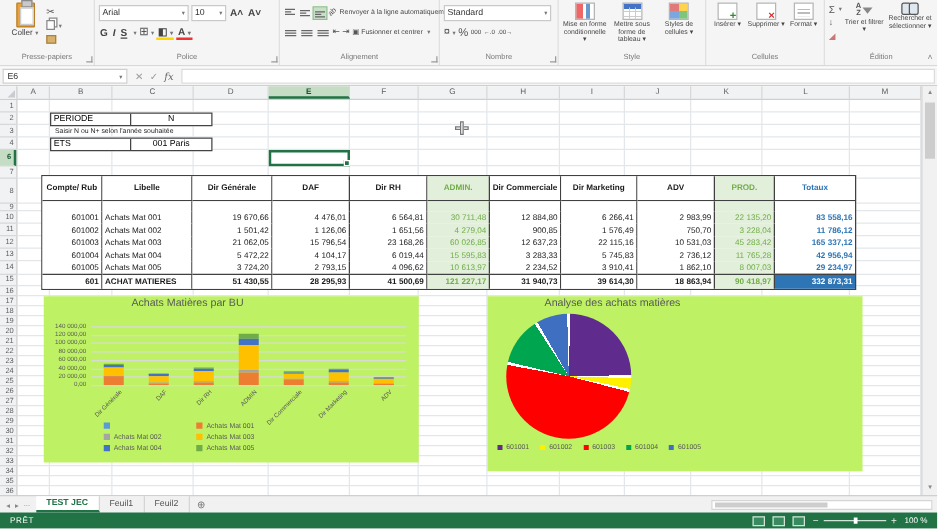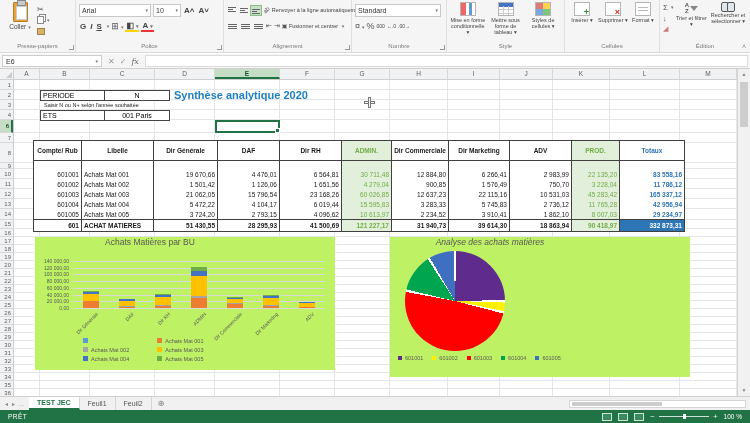--- a/index.html
+++ b/index.html
@@ -434,21 +434,20 @@
 
       <div class="perbox" style="left:26px; top:10px;">
         <span class="k">PERIODE</span>
         <span class="v">N</span>
       </div>
       <div class="hint" style="left:30px; top:22px;">Saisir N ou N+ selon l'année souhaitée</div>
       <div class="perbox" style="left:26px; top:30px;">
         <span class="k">ETS</span>
         <span class="v">001 Paris</span>
       </div>
-      <div class="sheet-title" style="left:160px; top:9px;">Synthèse analytique 2020</div>
 
       <div class="selcell" style="left:201px; top:40px; width:65px; height:13px;"></div>
 
       <div class="xtable" id="xtable" style="left:19px; top:60px;">
           <div class="xrow hdr" style="height: 20px;">
             <div class="xc" style="width: 48px;">Compte/ Rub</div>
             <div class="xc" style="width: 72px;">Libelle</div>
             <div class="xc" style="width: 64px;">Dir Générale</div>
             <div class="xc" style="width: 62px;">DAF</div>
             <div class="xc" style="width: 62px;">Dir RH</div>
@@ -654,21 +653,21 @@
               </div>
               <div class="lg-it">
                 <span class="lg-sw" style="background: rgb(112, 173, 71);"></span>
                 <span>Achats Mat 005</span>
               </div>
             </div>
           </div>
       </div>
 
       <div class="chart" style="left:376px; top:157px; width:300px; height:140px;">
-        <div class="c-title" style="width:200px;font-style:italic;">Analyse des achats matières</div>
+        <div class="c-title" style="width:200px;">Analyse des achats matières</div>
         <div class="pie" id="pie" style="left: 15px; top: 14px; width: 100px; height: 100px; background: conic-gradient(rgb(255, 255, 255) 0%, rgb(255, 255, 255) 0.4%, rgb(95, 44, 142) 0.4%, rgb(95, 44, 142) 24.7021%, rgb(255, 255, 255) 24.7021%, rgb(255, 255, 255) 25.1021%, rgb(255, 255, 255) 25.1021%, rgb(255, 255, 255) 25.5021%, rgb(255, 240, 0) 25.5021%, rgb(255, 240, 0) 28.2428%, rgb(255, 255, 255) 28.2428%, rgb(255, 255, 255) 28.6428%, rgb(255, 255, 255) 28.6428%, rgb(255, 255, 255) 29.0428%, rgb(254, 0, 0) 29.0428%, rgb(254, 0, 0) 77.9125%, rgb(255, 255, 255) 77.9125%, rgb(255, 255, 255) 78.3125%, rgb(255, 255, 255) 78.3125%, rgb(255, 255, 255) 78.7125%, rgb(0, 165, 80) 78.7125%, rgb(0, 165, 80) 90.8174%, rgb(255, 255, 255) 90.8174%, rgb(255, 255, 255) 91.2174%, rgb(255, 255, 255) 91.2174%, rgb(255, 255, 255) 91.6174%, rgb(62, 111, 192) 91.6174%, rgb(62, 111, 192) 99.6%, rgb(255, 255, 255) 99.6%, rgb(255, 255, 255) 100%);"></div>
         <div class="pie-legend" id="pielegend" style="left:8px; top:117px;">
             <div class="lg-it">
               <span class="lg-sw" style="width: 4px; height: 4px; background: rgb(95, 44, 142);"></span>
               <span>601001</span>
             </div>
             <div class="lg-it">
               <span class="lg-sw" style="width: 4px; height: 4px; background: rgb(255, 240, 0);"></span>
               <span>601002</span>
             </div>

